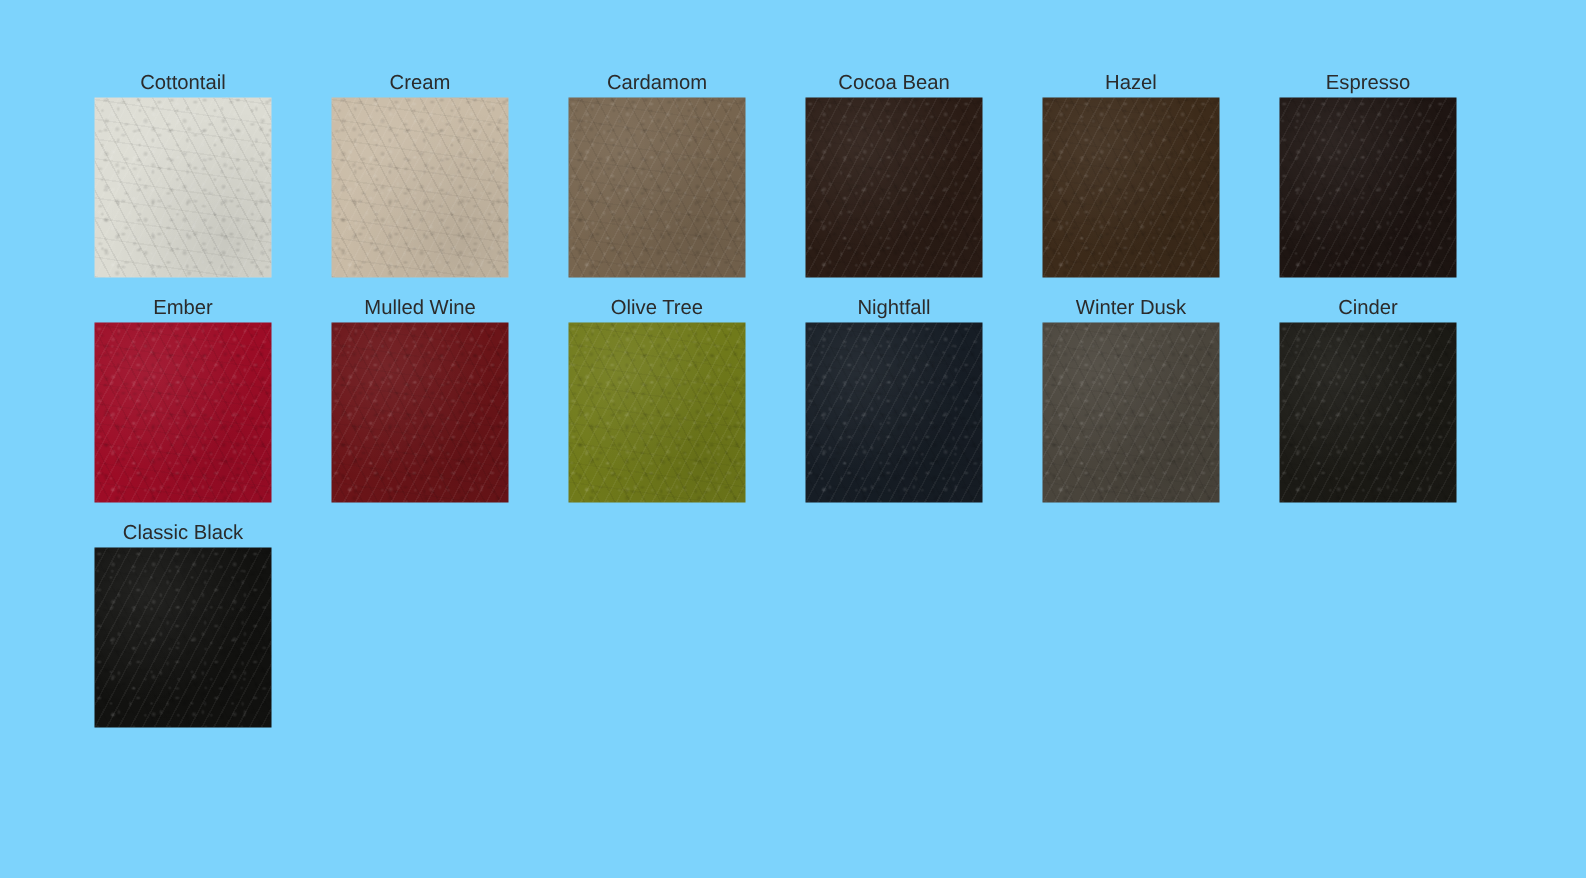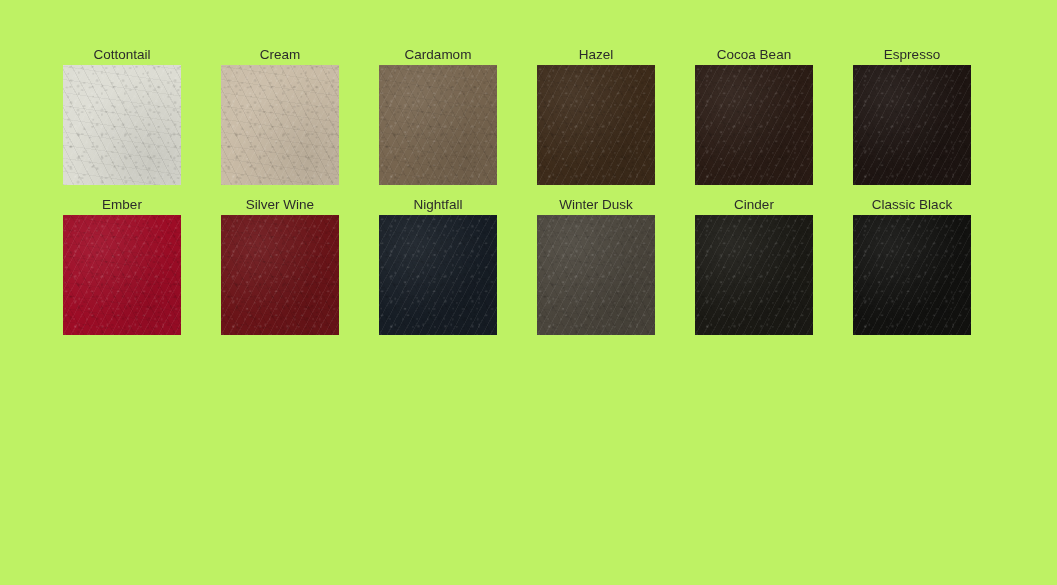--- a/index.html
+++ b/index.html
@@ -12,21 +12,21 @@
     width: 1057px;
     height: 585px;
     overflow: hidden;
     font-family: "Liberation Sans", sans-serif;
     -webkit-font-smoothing: antialiased;
   }
   .chart {
     position: relative;
     width: 1057px;
     height: 585px;
-    background: #bef264;
+    background: #7dd3fc;
     box-sizing: border-box;
     padding: 46px 0 0 0;
   }
   .swatch-grid {
     display: grid;
     grid-template-columns: repeat(6, 158px);
     grid-auto-rows: 150px;
     justify-content: start;
     padding-left: 63px;
   }
@@ -106,38 +106,42 @@
       </div>
       <div class="swatch-cell">
         <div class="swatch-label">Cream</div>
         <div class="swatch-chip" style="background-color: rgb(201, 187, 166);"></div>
       </div>
       <div class="swatch-cell">
         <div class="swatch-label">Cardamom</div>
         <div class="swatch-chip" style="background-color: rgb(119, 101, 79);"></div>
       </div>
       <div class="swatch-cell">
+        <div class="swatch-label">Cocoa Bean</div>
+        <div class="swatch-chip" style="background-color: rgb(43, 28, 21);"></div>
+      </div>
+      <div class="swatch-cell">
         <div class="swatch-label">Hazel</div>
         <div class="swatch-chip" style="background-color: rgb(61, 43, 26);"></div>
-      </div>
-      <div class="swatch-cell">
-        <div class="swatch-label">Cocoa Bean</div>
-        <div class="swatch-chip" style="background-color: rgb(43, 28, 21);"></div>
       </div>
       <div class="swatch-cell">
         <div class="swatch-label">Espresso</div>
         <div class="swatch-chip" style="background-color: rgb(30, 21, 18);"></div>
       </div>
       <div class="swatch-cell">
         <div class="swatch-label">Ember</div>
         <div class="swatch-chip" style="background-color: rgb(157, 12, 38);"></div>
       </div>
       <div class="swatch-cell">
-        <div class="swatch-label">Silver Wine</div>
+        <div class="swatch-label">Mulled Wine</div>
         <div class="swatch-chip" style="background-color: rgb(107, 20, 24);"></div>
+      </div>
+      <div class="swatch-cell">
+        <div class="swatch-label">Olive Tree</div>
+        <div class="swatch-chip" style="background-color: rgb(112, 122, 26);"></div>
       </div>
       <div class="swatch-cell">
         <div class="swatch-label">Nightfall</div>
         <div class="swatch-chip" style="background-color: rgb(22, 29, 37);"></div>
       </div>
       <div class="swatch-cell">
         <div class="swatch-label">Winter Dusk</div>
         <div class="swatch-chip" style="background-color: rgb(74, 69, 60);"></div>
       </div>
       <div class="swatch-cell">

